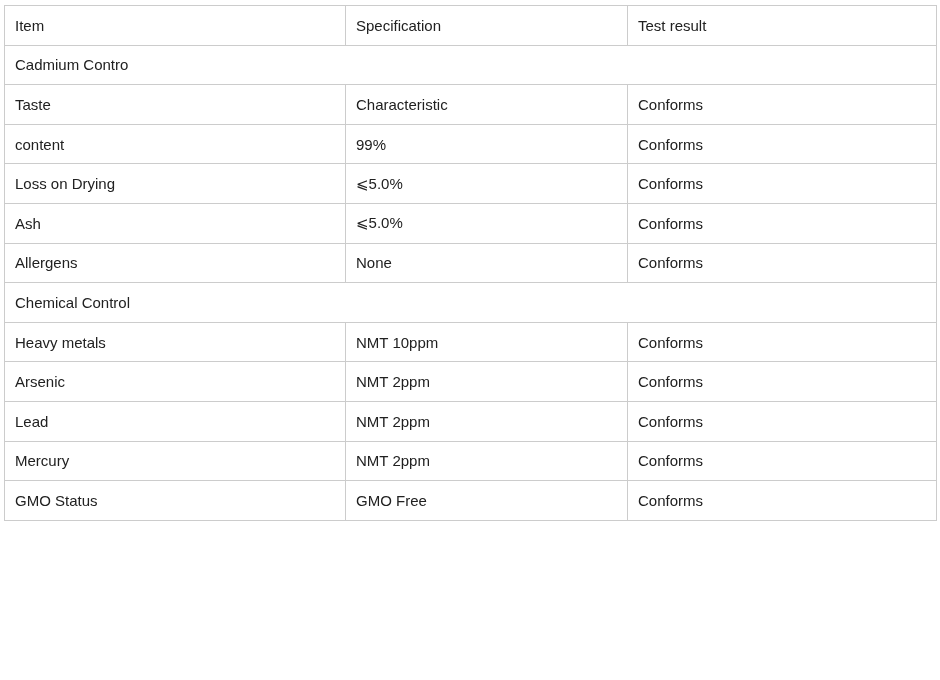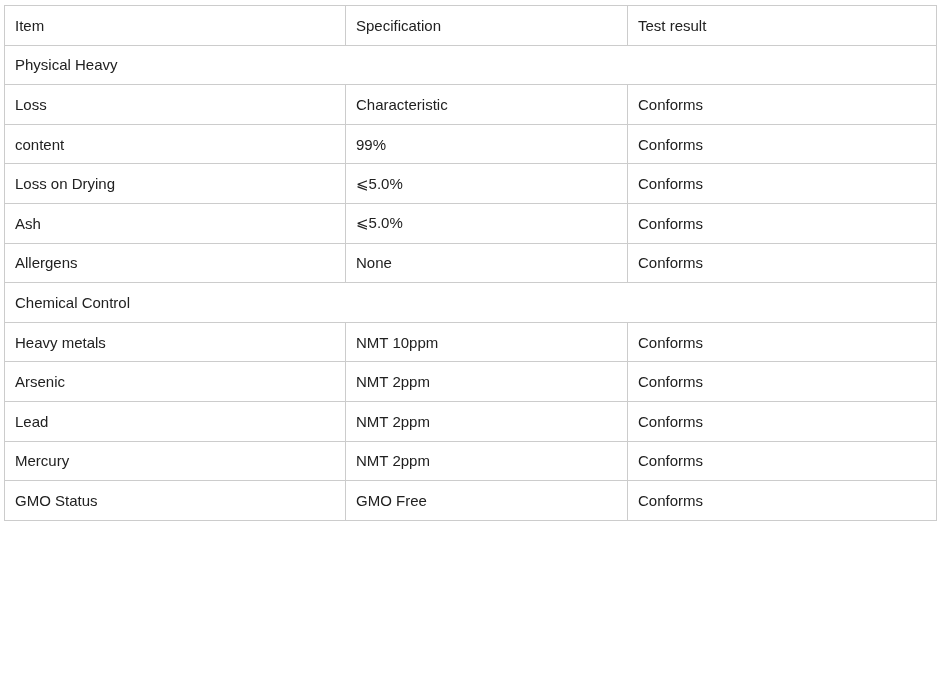--- a/index.html
+++ b/index.html
@@ -48,24 +48,24 @@
   </colgroup>
   <thead>
     <tr>
       <th>Item</th>
       <th>Specification</th>
       <th>Test result</th>
     </tr>
   </thead>
   <tbody id="table-body">
       <tr>
-        <td colspan="3" class="section-cell">Physical Heavy</td>
+        <td colspan="3" class="section-cell">Cadmium Contro</td>
       </tr>
       <tr>
-        <td>Loss</td>
+        <td>Taste</td>
         <td>Characteristic</td>
         <td>Conforms</td>
       </tr>
       <tr>
         <td>content</td>
         <td>99%</td>
         <td>Conforms</td>
       </tr>
       <tr>
         <td>Loss on Drying</td>

